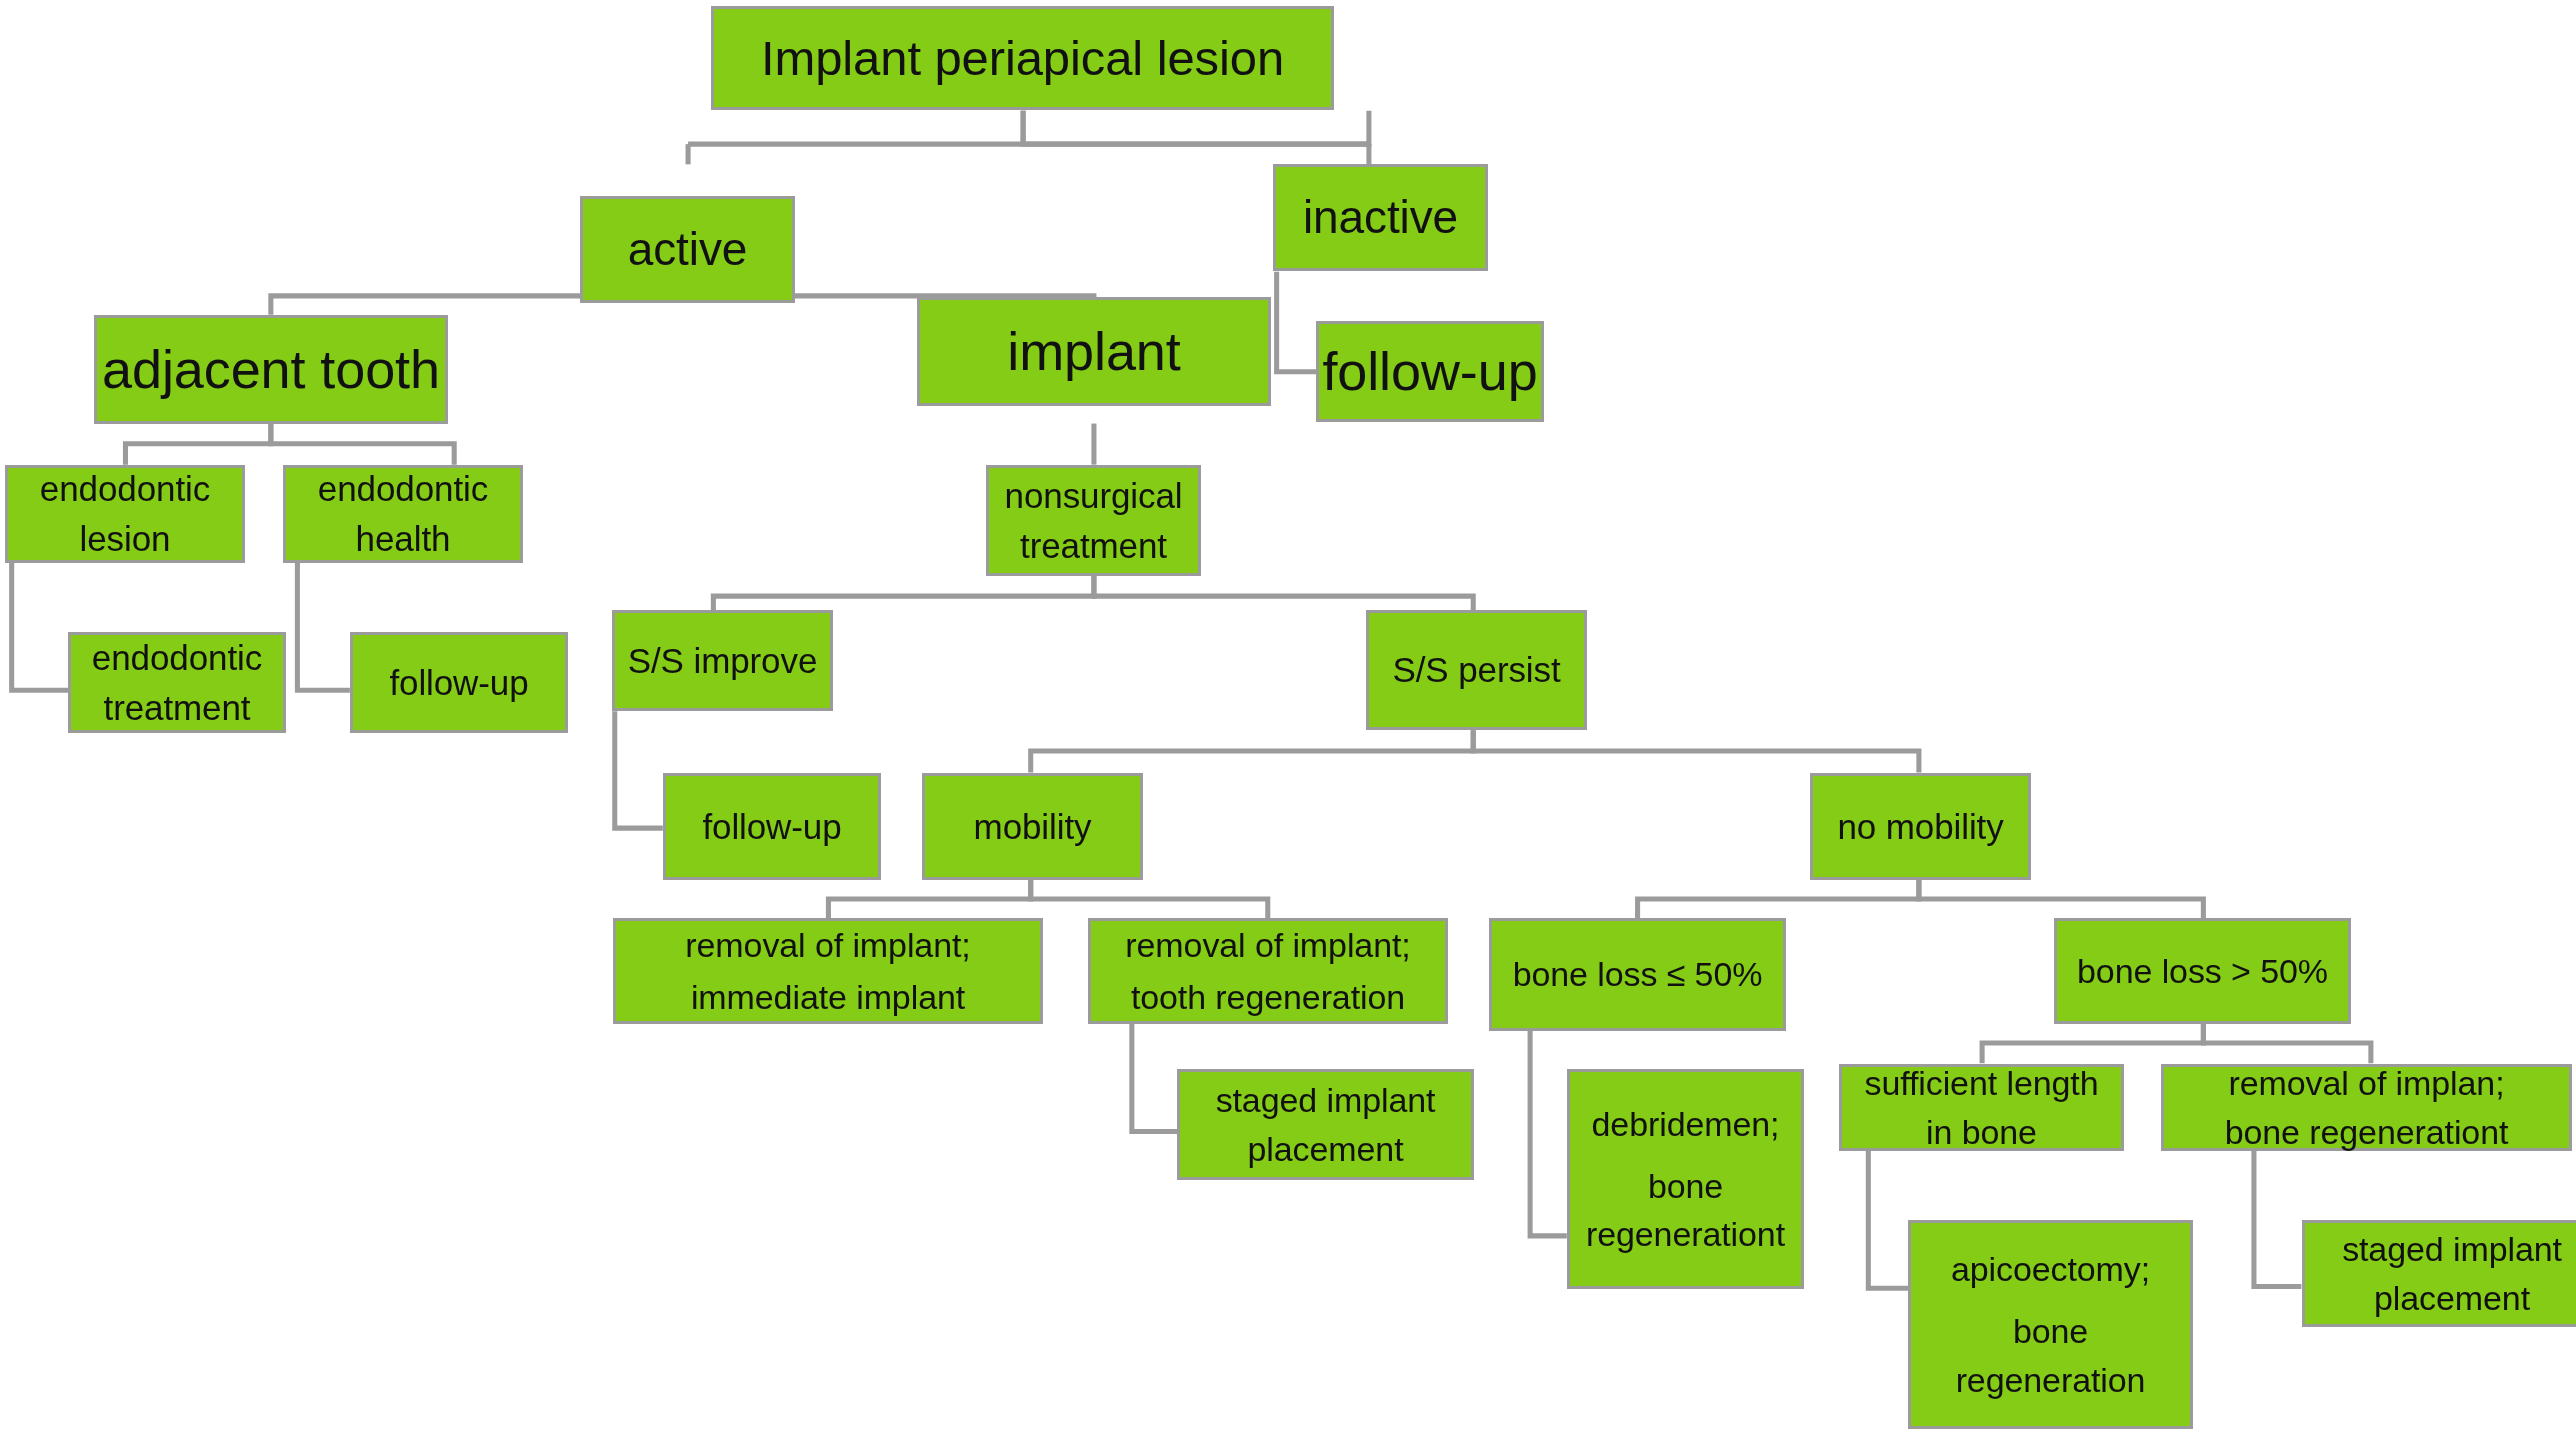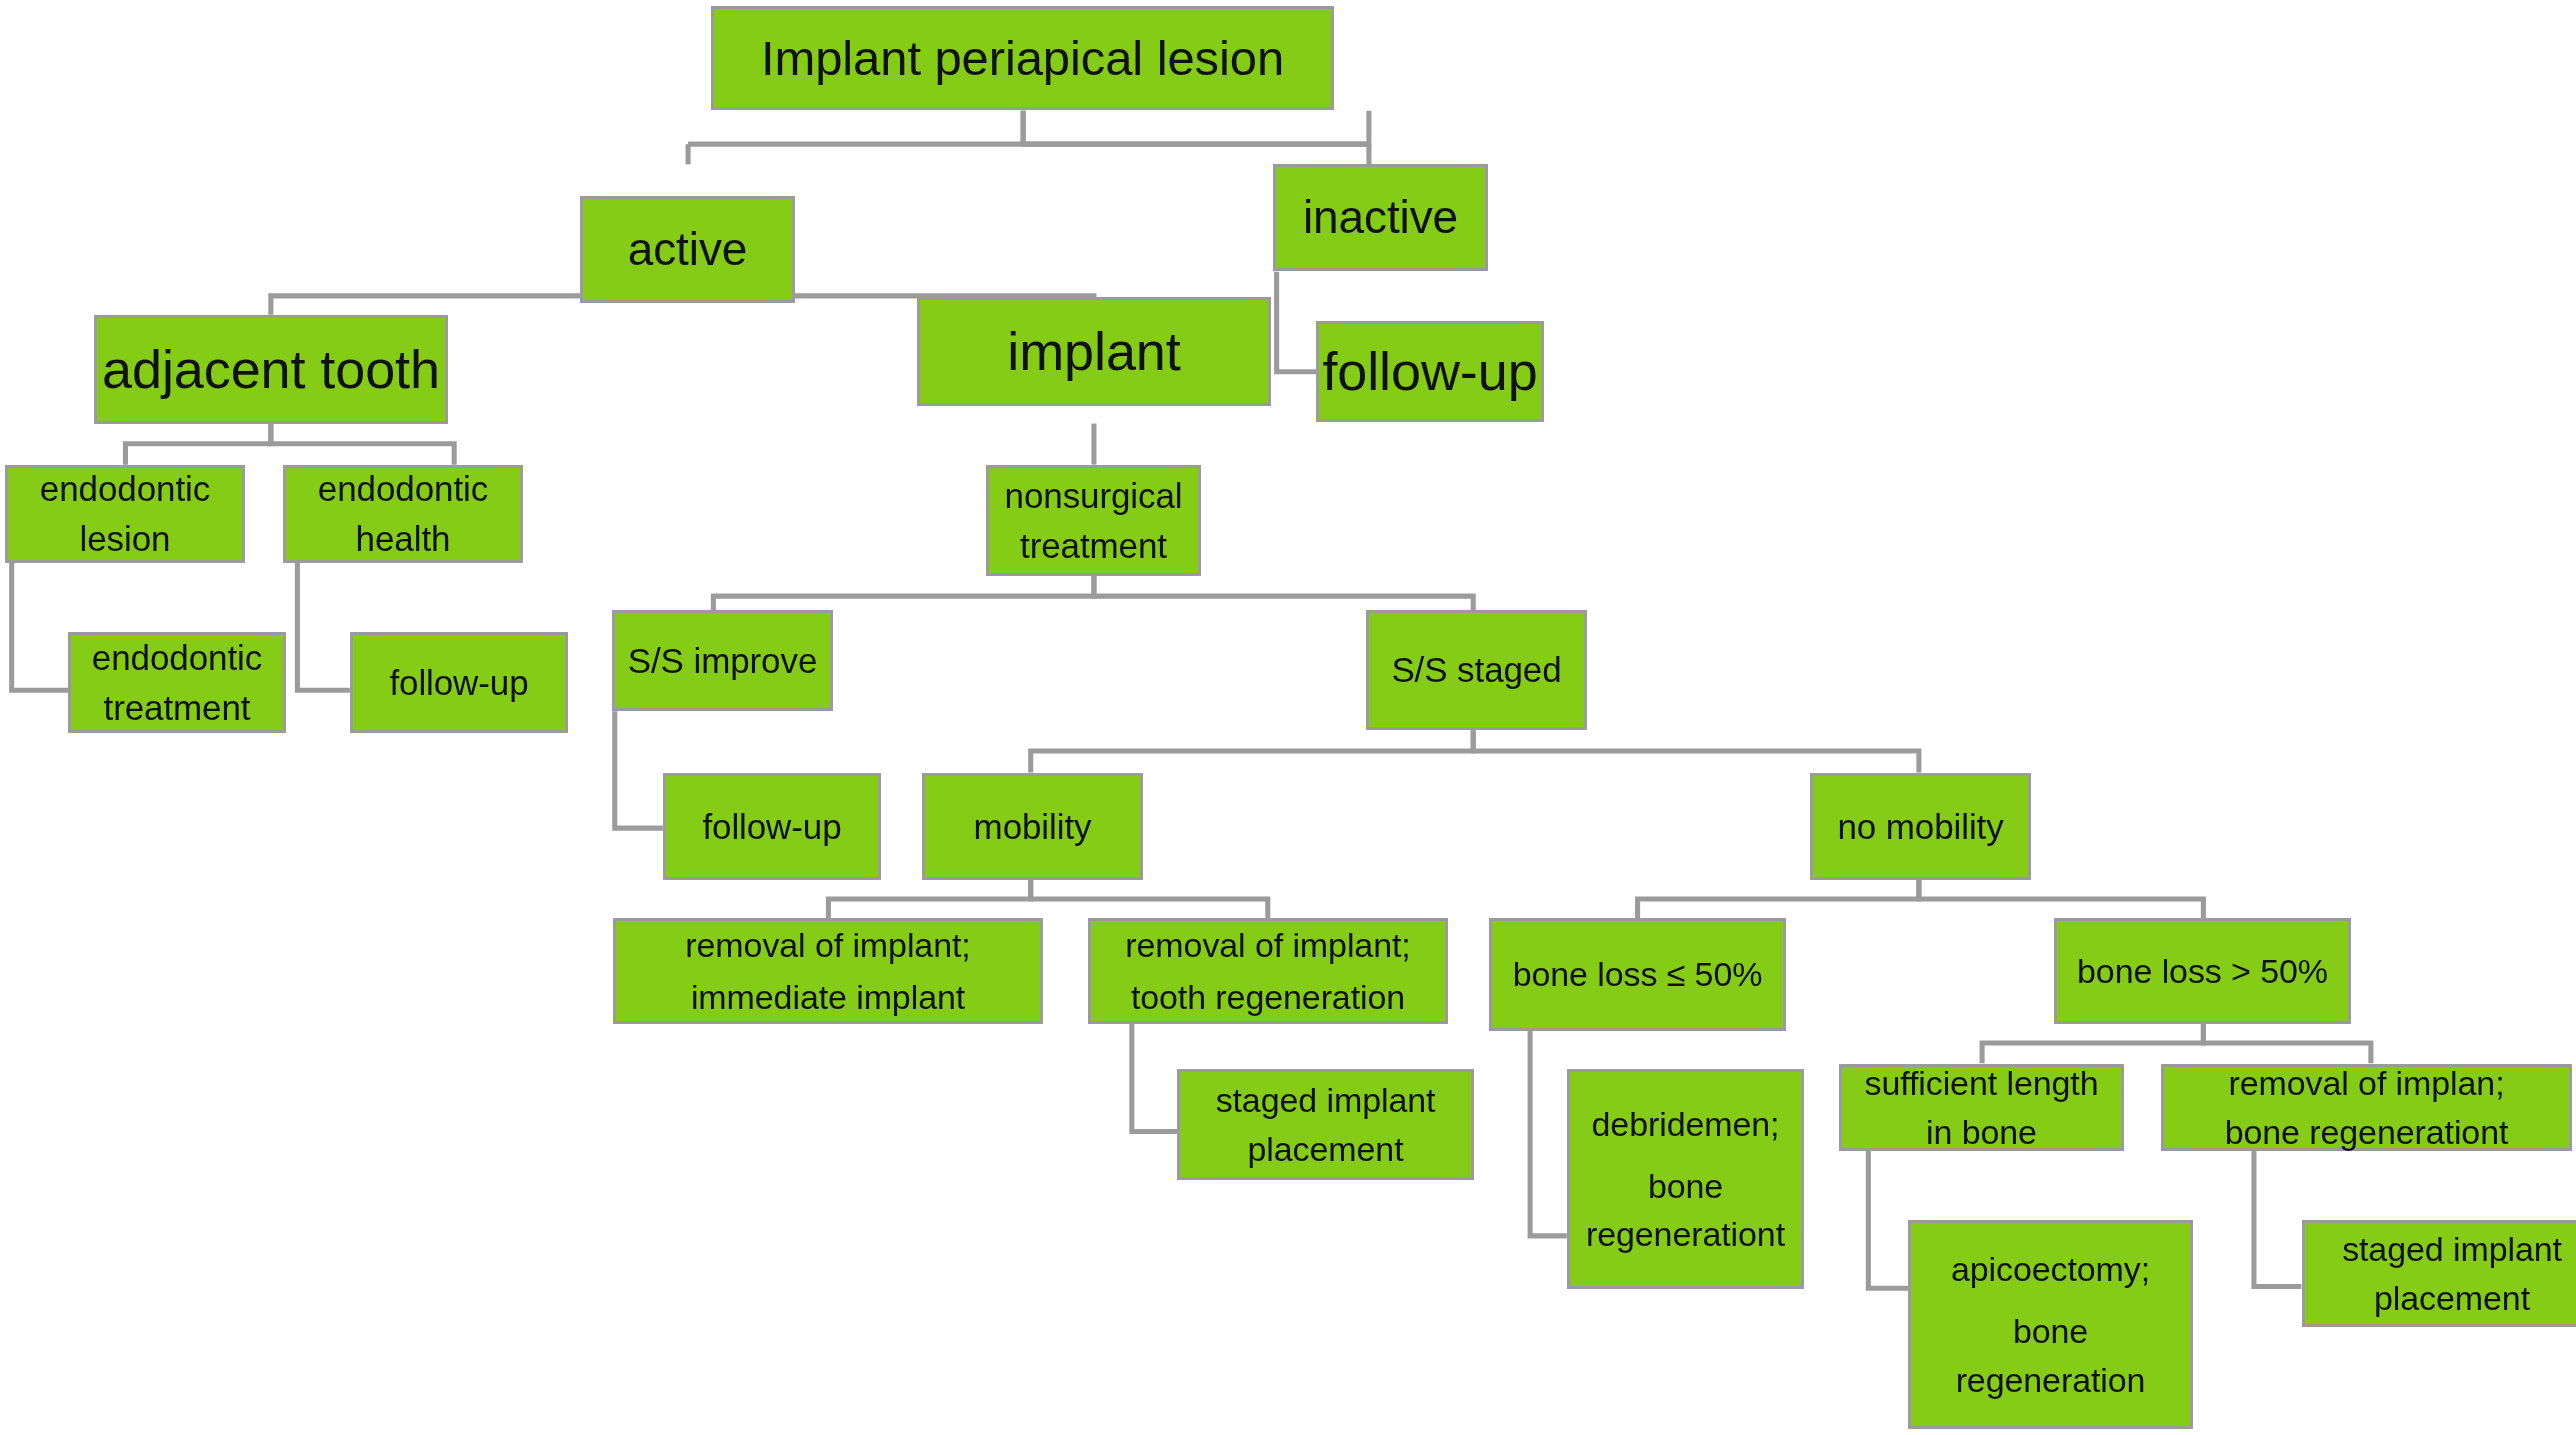--- a/index.html
+++ b/index.html
@@ -148,21 +148,21 @@
   <div class="node t-l3" style="left:986px; top:465px; width:215px; height:111px;">
     <span class="ln">nonsurgical</span>
     <span class="ln">treatment</span>
   </div>
 
   <div class="node t-l3" style="left:612px; top:610px; width:221px; height:101px;">
     <span class="ln">S/S improve</span>
   </div>
 
   <div class="node t-l3" style="left:1366px; top:610px; width:221px; height:120px;">
-    <span class="ln">S/S staged</span>
+    <span class="ln">S/S persist</span>
   </div>
 
   <div class="node t-l3" style="left:663px; top:773px; width:218px; height:107px;">
     <span class="ln">follow-up</span>
   </div>
 
   <div class="node t-l3" style="left:922px; top:773px; width:221px; height:107px;">
     <span class="ln">mobility</span>
   </div>
 

